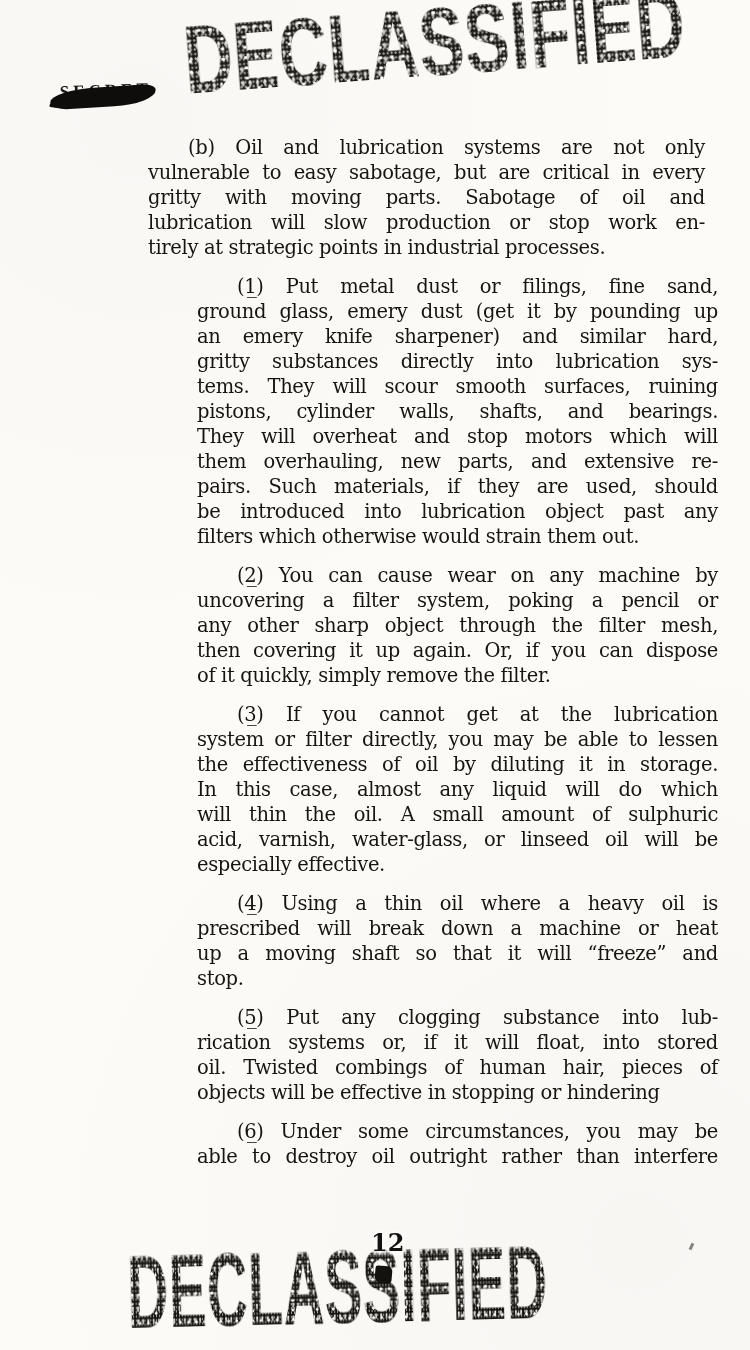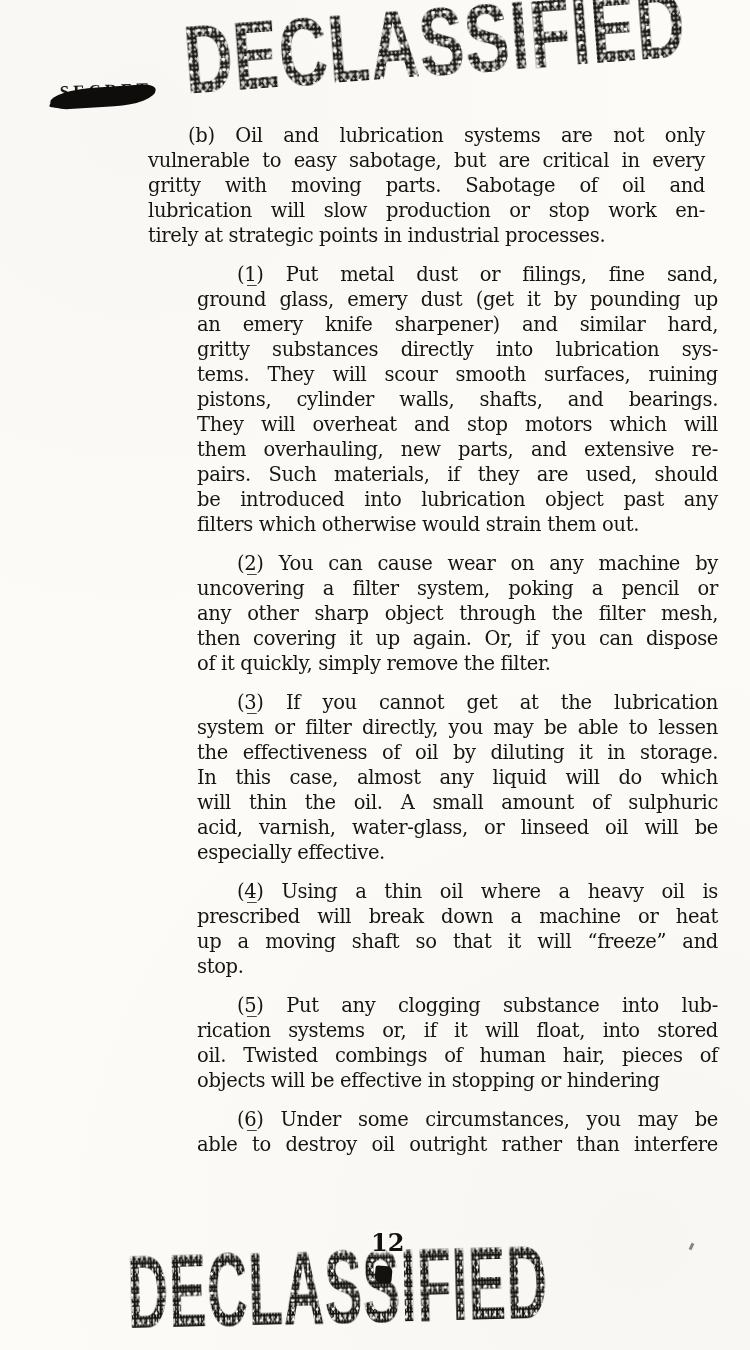--- a/index.html
+++ b/index.html
@@ -73,21 +73,21 @@
     width: 106px; height: 20px;
     background: #0e0d0b;
     border-radius: 45% 12% 40% 18% / 60% 30% 70% 35%;
     transform: rotate(-1.5deg);
     box-shadow: -6px 3px 0 -5px #0e0d0b, 5px -2px 0 -6px #0e0d0b;
   }
 
   
   #body-text {
     position: absolute;
-    left: 0; top: 123px;
+    left: 0; top: 135px;
     width: 750px;
     color: #171411;
     font-size: 19.5px;
     line-height: 25px;
     letter-spacing: -0.35px;
   }
   .para { margin: 0 45px 14px 148px; }
   .para.level-2 { margin-left: 197px; margin-right: 32px; }
   .para-line {
     text-align: justify;

